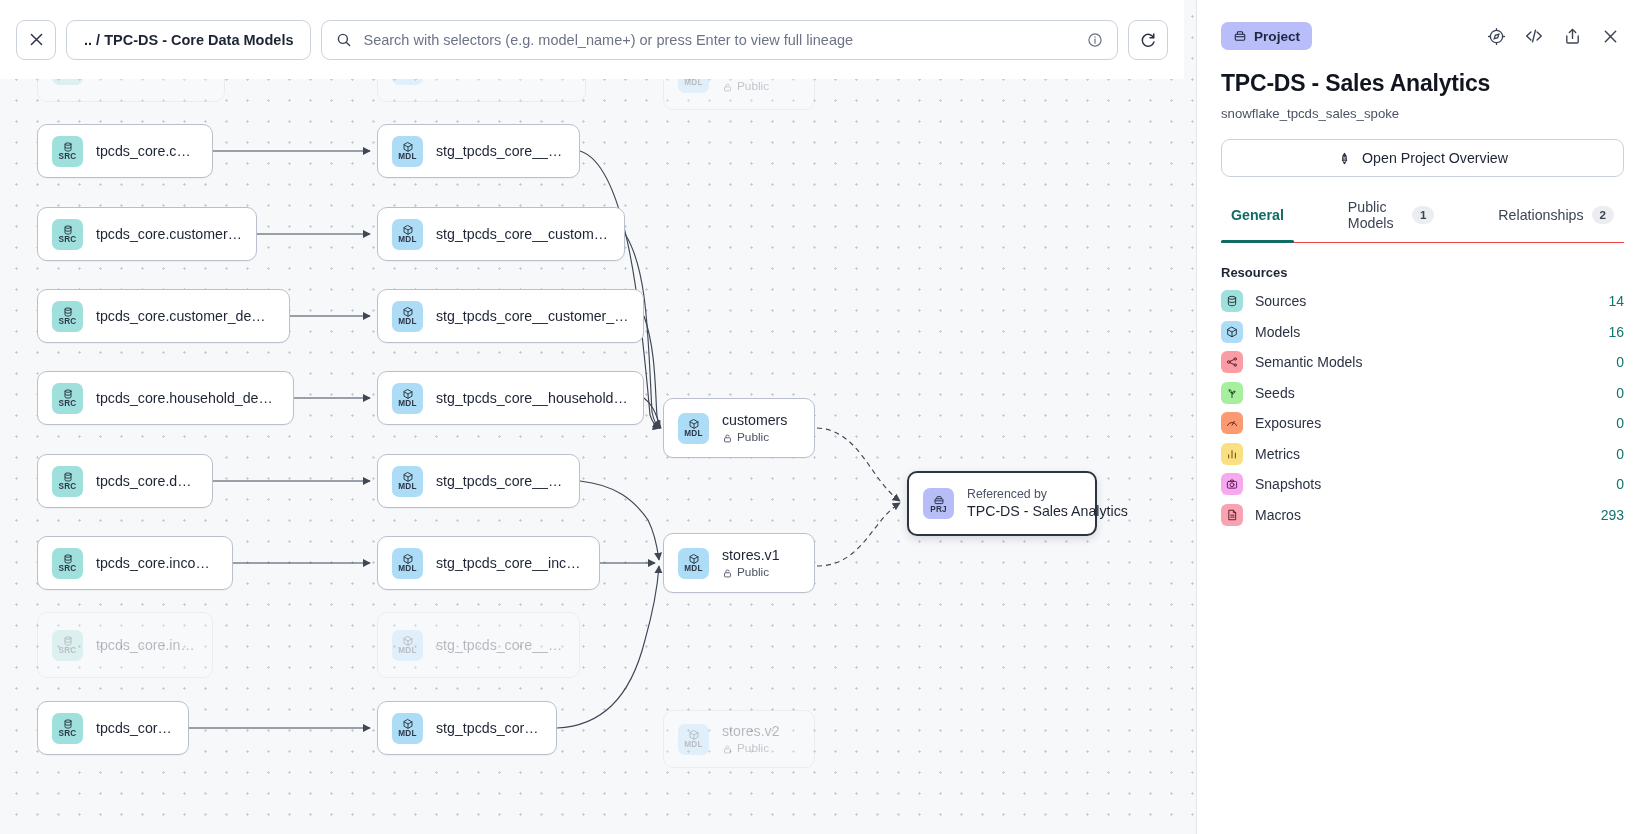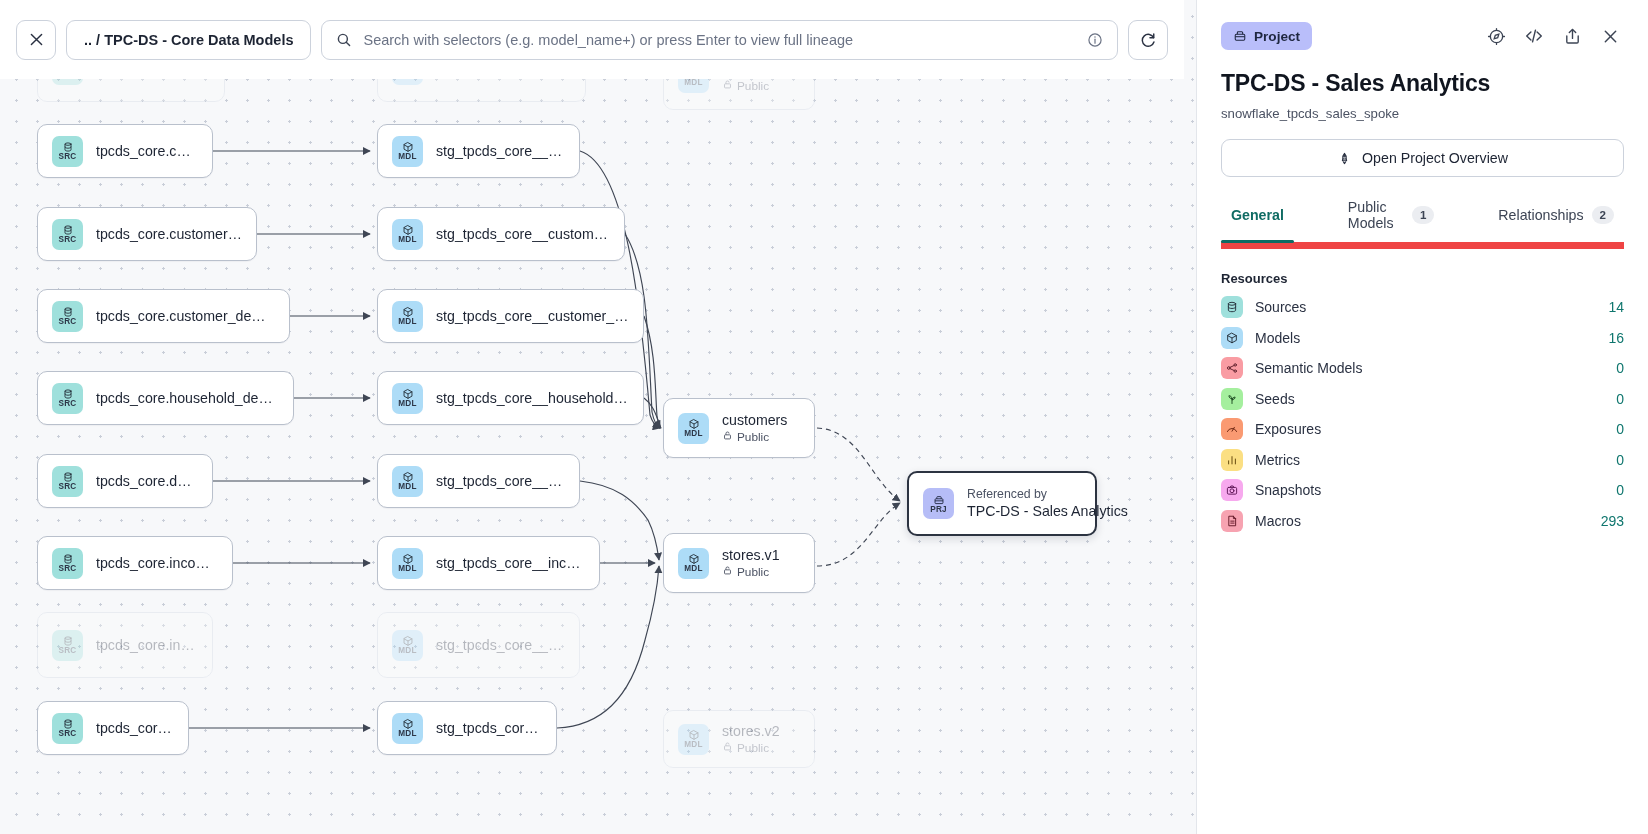--- a/index.html
+++ b/index.html
@@ -107,21 +107,21 @@
   .badge.src { background: #9fe0dc; }
   .badge.mdl { background: #addcf7; }
   .badge.prj { background: #b6bdf7; }
   .node-body { display: flex; flex-direction: column; gap: 2px; min-width: 0; }
   .node-label {
     font-size: 14.2px; color: #1d2433;
     white-space: nowrap; overflow: hidden; text-overflow: ellipsis;
   }
   .node-sub {
     font-size: 11.8px; color: #49506180;
-    display: flex; align-items: flex-start; gap: 4px;
+    display: flex; align-items: flex-end; gap: 4px;
     color: #4b5263;
   }
   .node-kicker { font-size: 12.3px; color: #4b5263; line-height: 14px; }
   .node-title2 { font-size: 14.2px; color: #1d2433; line-height: 17px; white-space: nowrap; }
 
   svg.edges { position: absolute; inset: 0; width: 1197px; height: 834px; z-index: 10; pointer-events: none; }
 
   
   .panel {
     width: 451px; height: 806px;
@@ -154,21 +154,21 @@
   .overview-btn {
     margin-top: 18px; height: 38px;
     border: 1px solid #ccd2dc; border-radius: 9px;
     background: #fff; color: #1d2433;
     font-size: 14.2px; font-family: "Liberation Sans", sans-serif;
     display: flex; align-items: center; justify-content: center; gap: 10px;
     cursor: pointer;
   }
   .tabs {
     display: flex; gap: 0; margin-top: 22px;
-    border-bottom: 7px solid #ef4444;
+    border-bottom: 1px solid #ef4444;
   }
   .tab {
     display: flex; align-items: center; gap: 8px;
     padding: 0 10px 11px 10px;
     margin-right: 44px;
     font-size: 14.2px; color: #3c4454;
     cursor: pointer; position: relative;
   }
   .tab:last-child { margin-right: 0; }
   .tab.active { color: #0f6b63; font-weight: 700; }

